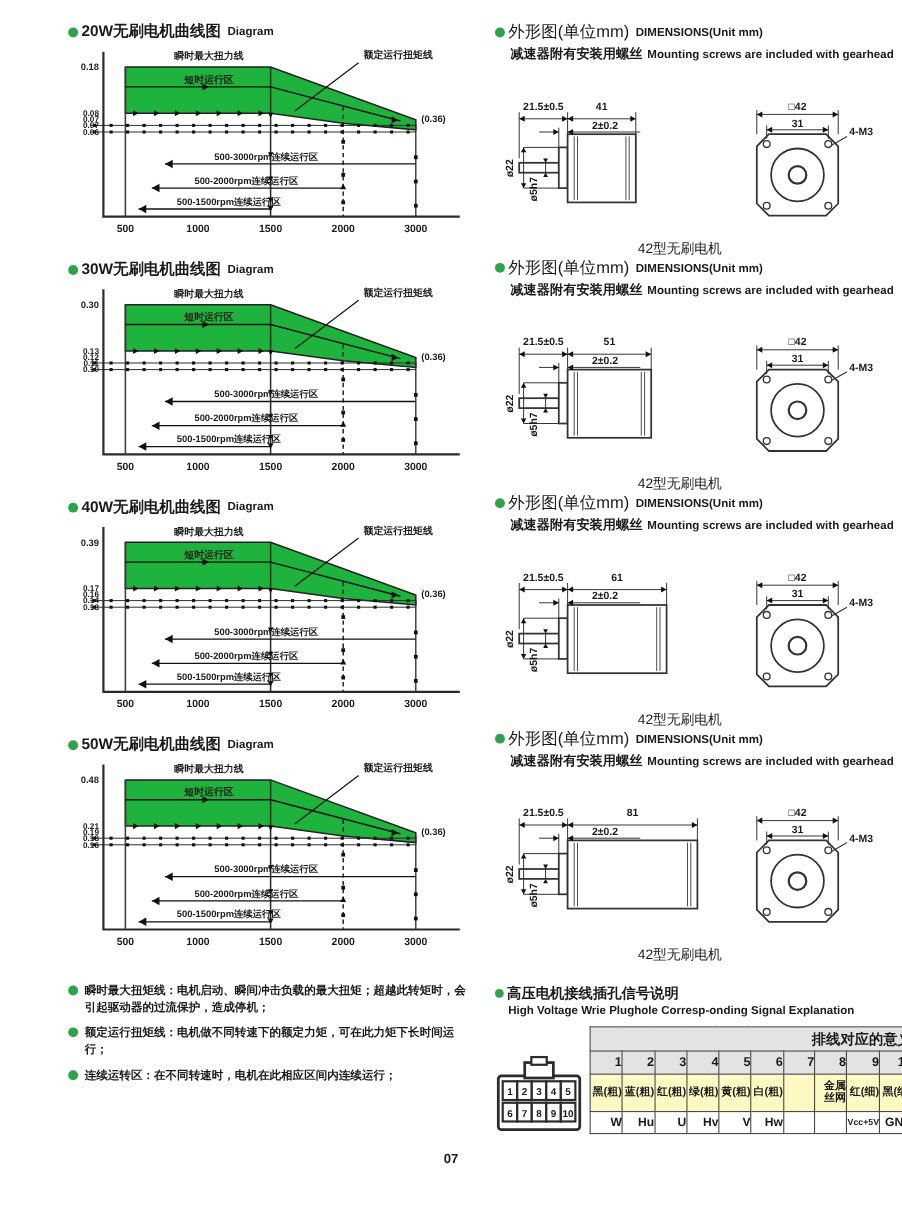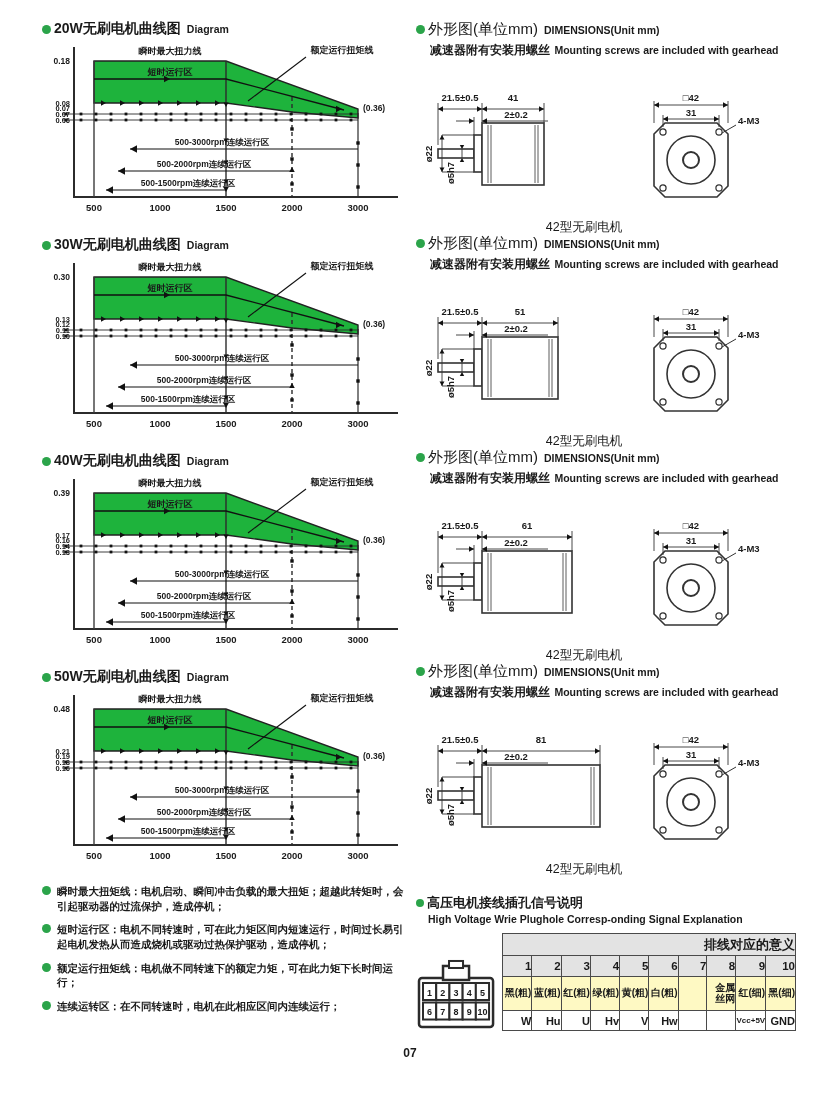--- a/index.html
+++ b/index.html
@@ -1,39 +1,39 @@
 <!DOCTYPE html>
 <html><head>
 <meta charset="utf-8">
 <style>
   html,body{margin:0;padding:0;}
   body{
     width:820px;height:1104px;background:#ffffff;position:relative;
     font-family:"Liberation Sans",sans-serif;color:#1a1a1a;overflow:hidden;
   }
-  .page{padding:20px 22px 0 42px;display:flex;gap:0;}
+  .page{padding:20px 22px 0 62px;display:flex;gap:14px;}
   .col-left{width:374px;flex:none;}
   .col-right{width:380px;flex:none;}
 
   .sec-head{display:flex;align-items:center;gap:3px;margin:0 0 1px 0;white-space:nowrap;}
   .dot{width:9px;height:9px;border-radius:50%;background:#2ba44a;flex:none;}
   .cn-big{font-size:14px;font-weight:bold;}
   .cn-dim{font-size:15px;font-weight:normal;}
   .en-sml{font-size:10.5px;font-weight:bold;margin-left:3px;}
   .sub-line{margin:0 0 2px 14px;white-space:nowrap;}
   .sub-cn{font-size:12px;font-weight:bold;}
   .sub-en{font-size:10.5px;font-weight:bold;}
 
   svg{display:block;}
   svg text{font-family:"Liberation Sans",sans-serif;fill:#1a1a1a;}
 
   .chart-block{height:216px;}
   .dim-block{height:214px;}
 
-  .notes{margin-top:0;padding-right:6px;}
+  .notes{margin-top:10px;padding-right:6px;}
   .note-item{display:flex;gap:6px;margin-bottom:9px;}
   .note-item .dot{margin-top:2px;}
   .note-text{font-size:10.5px;font-weight:600;line-height:1.4;}
 
   .plug-sec{margin-top:18px;}
   .plug-title-cn{font-size:13px;font-weight:bold;}
   .plug-title-en{font-size:10.5px;font-weight:bold;margin:0 0 8px 12px;}
   .plug-row{display:flex;align-items:flex-end;gap:6px;}
   table.plug-table{border-collapse:collapse;table-layout:fixed;}
   table.plug-table td{border:1.6px solid #4a4a4a;text-align:right;vertical-align:middle;
@@ -470,24 +470,20 @@
         </svg>
     </div>
 
     <div class="notes">
       <div class="note-item">
         <span class="dot"></span>
         <span class="note-text">瞬时最大扭矩线：电机启动、瞬间冲击负载的最大扭矩；超越此转矩时，会引起驱动器的过流保护，造成停机；</span>
       </div>
       <div class="note-item">
         <span class="dot"></span>
-        <span class="note-text">短时运行区：电机不同转速时，可在此力矩区间内短速运行，时间过长易引起电机发热从而造成烧机或驱动过热保护驱动，造成停机；</span>
-      </div>
-      <div class="note-item">
-        <span class="dot"></span>
         <span class="note-text">额定运行扭矩线：电机做不同转速下的额定力矩，可在此力矩下长时间运行；</span>
       </div>
       <div class="note-item">
         <span class="dot"></span>
         <span class="note-text">连续运转区：在不同转速时，电机在此相应区间内连续运行；</span>
       </div>
     </div>
   </div>
 
   <div class="col-right">

